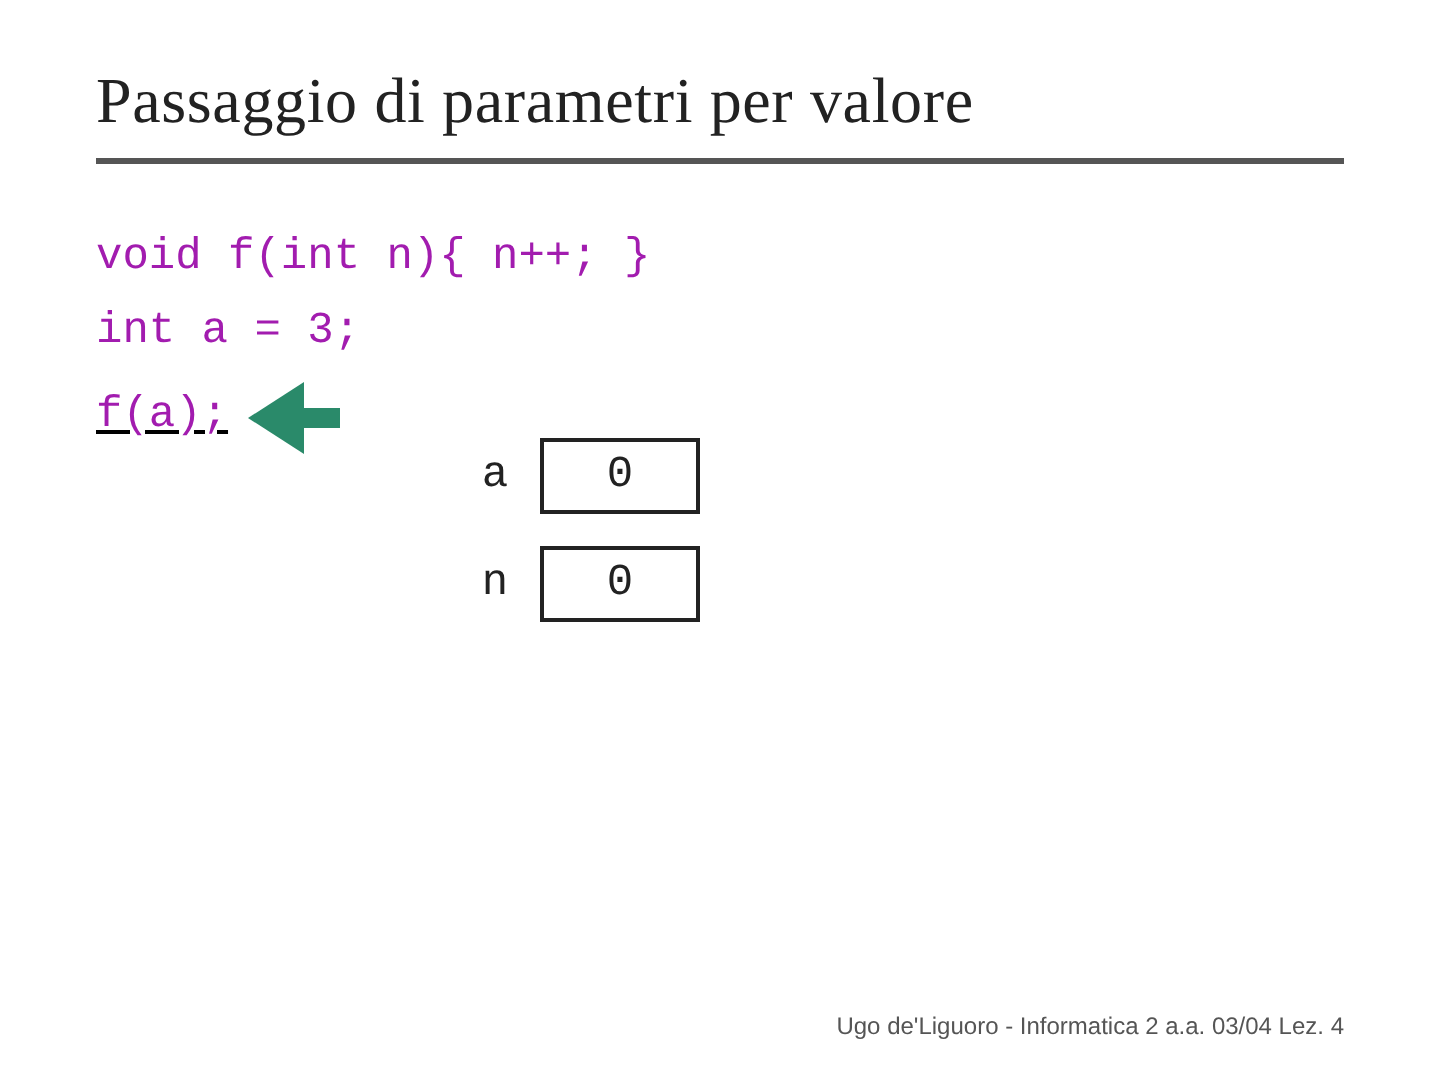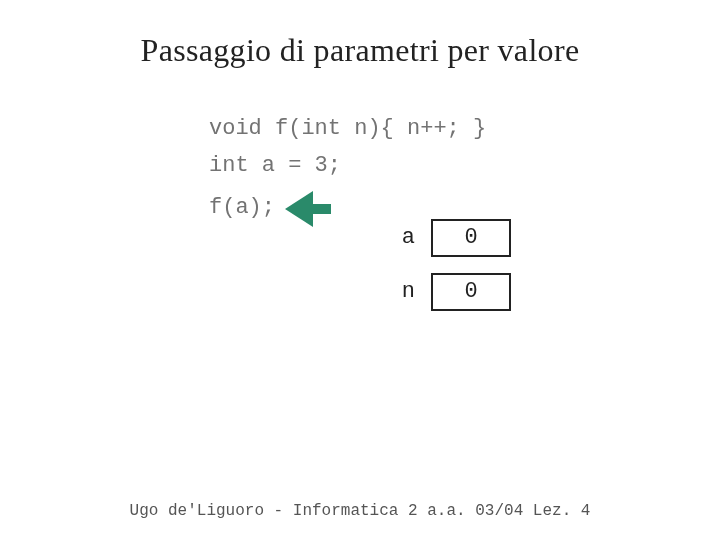--- a/index.html
+++ b/index.html
@@ -11,21 +11,20 @@
       font-family: Georgia, 'Times New Roman', serif;
       overflow: hidden;
     }
 
     .slide {
       width: 720px;
       height: 540px;
       padding: 32px 48px 20px 48px;
       display: flex;
       flex-direction: column;
-      align-items: center;
     }
 
     .title {
       font-size: 32px;
       font-weight: normal;
       color: #222;
       margin-bottom: 10px;
       letter-spacing: 0.01em;
     }
 
@@ -38,35 +37,36 @@
     .content {
       display: flex;
       flex-direction: column;
       gap: 0;
       flex: 1;
     }
 
     .code-line {
       font-family: 'Courier New', Courier, monospace;
       font-size: 22px;
-      color: #737373;
+      color: #a21caf;
       line-height: 1.7;
     }
 
     .diagram-area {
       display: flex;
       flex-direction: row;
       align-items: flex-start;
       margin-top: 4px;
       position: relative;
     }
 
     .left-code {
       display: flex;
       flex-direction: row;
+      text-decoration: underline;
     }
 
     .arrow-container {
       display: flex;
       align-items: center;
       margin-left: 10px;
       margin-top: 2px;
     }
 
     
@@ -108,25 +108,25 @@
       align-items: center;
       justify-content: center;
       font-family: 'Courier New', Courier, monospace;
       font-size: 22px;
       color: #222;
       background: #fff;
     }
 
     .footer {
       text-align: right;
-      font-size: 16px;
+      font-size: 12px;
       color: #555;
       margin-top: auto;
       padding-top: 10px;
-      font-family: Liberation Mono, monospace;
+      font-family: Liberation Sans, sans-serif;
     }
 
     .fa-line {
       display: flex;
       align-items: center;
     }
   </style>
 </head>
 <body>
 

